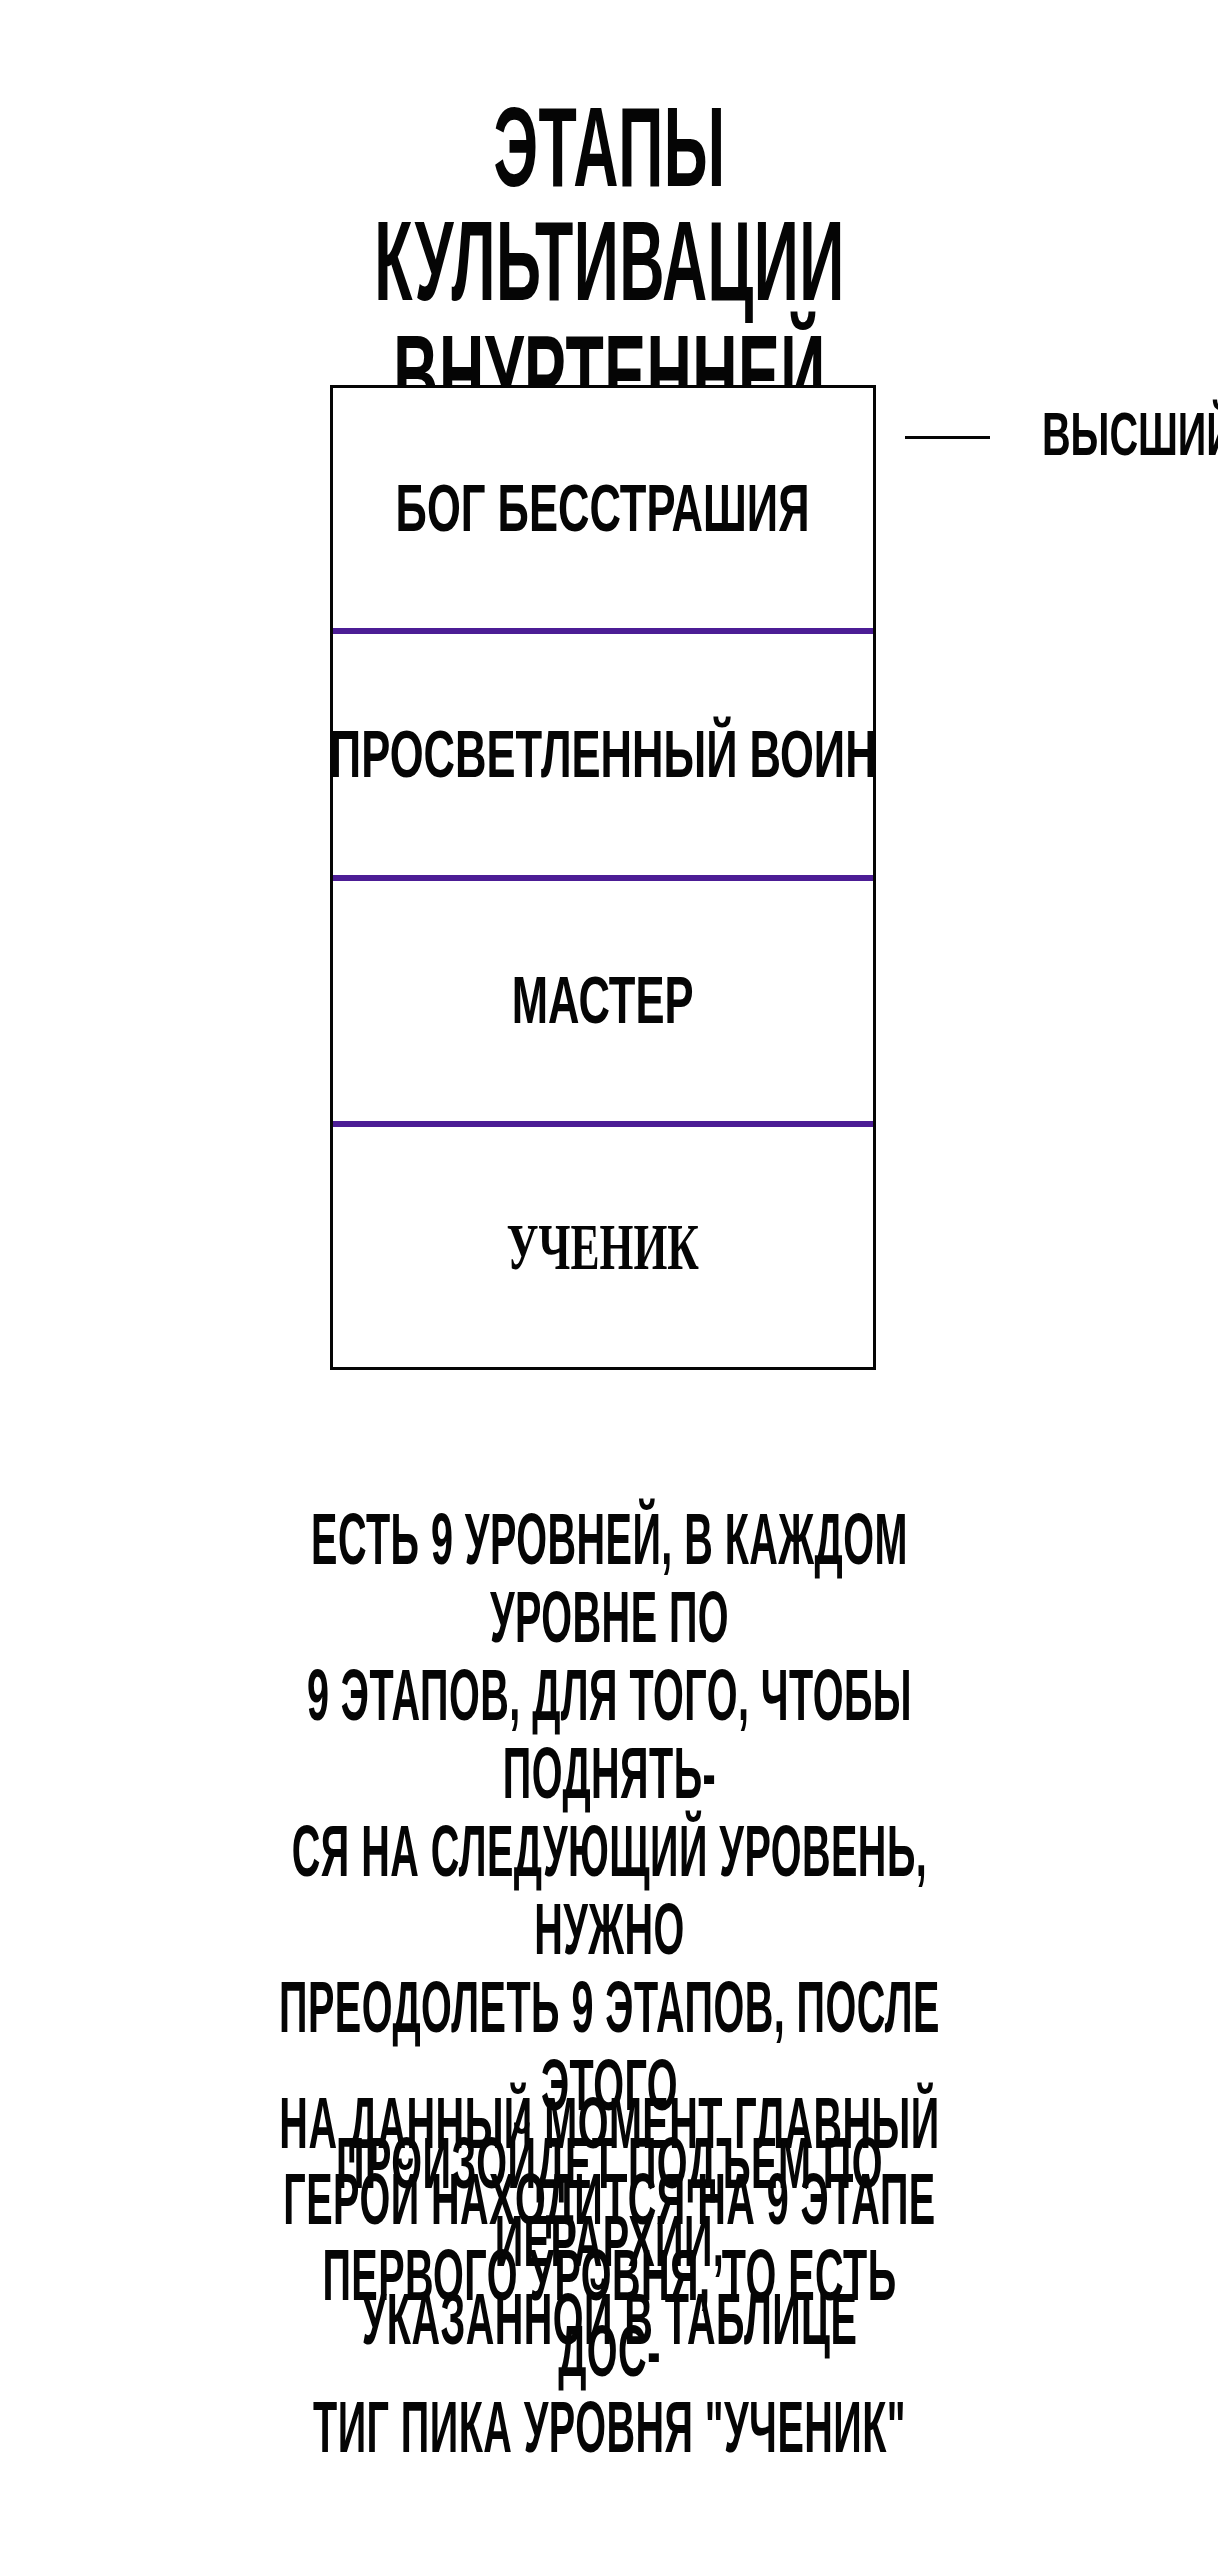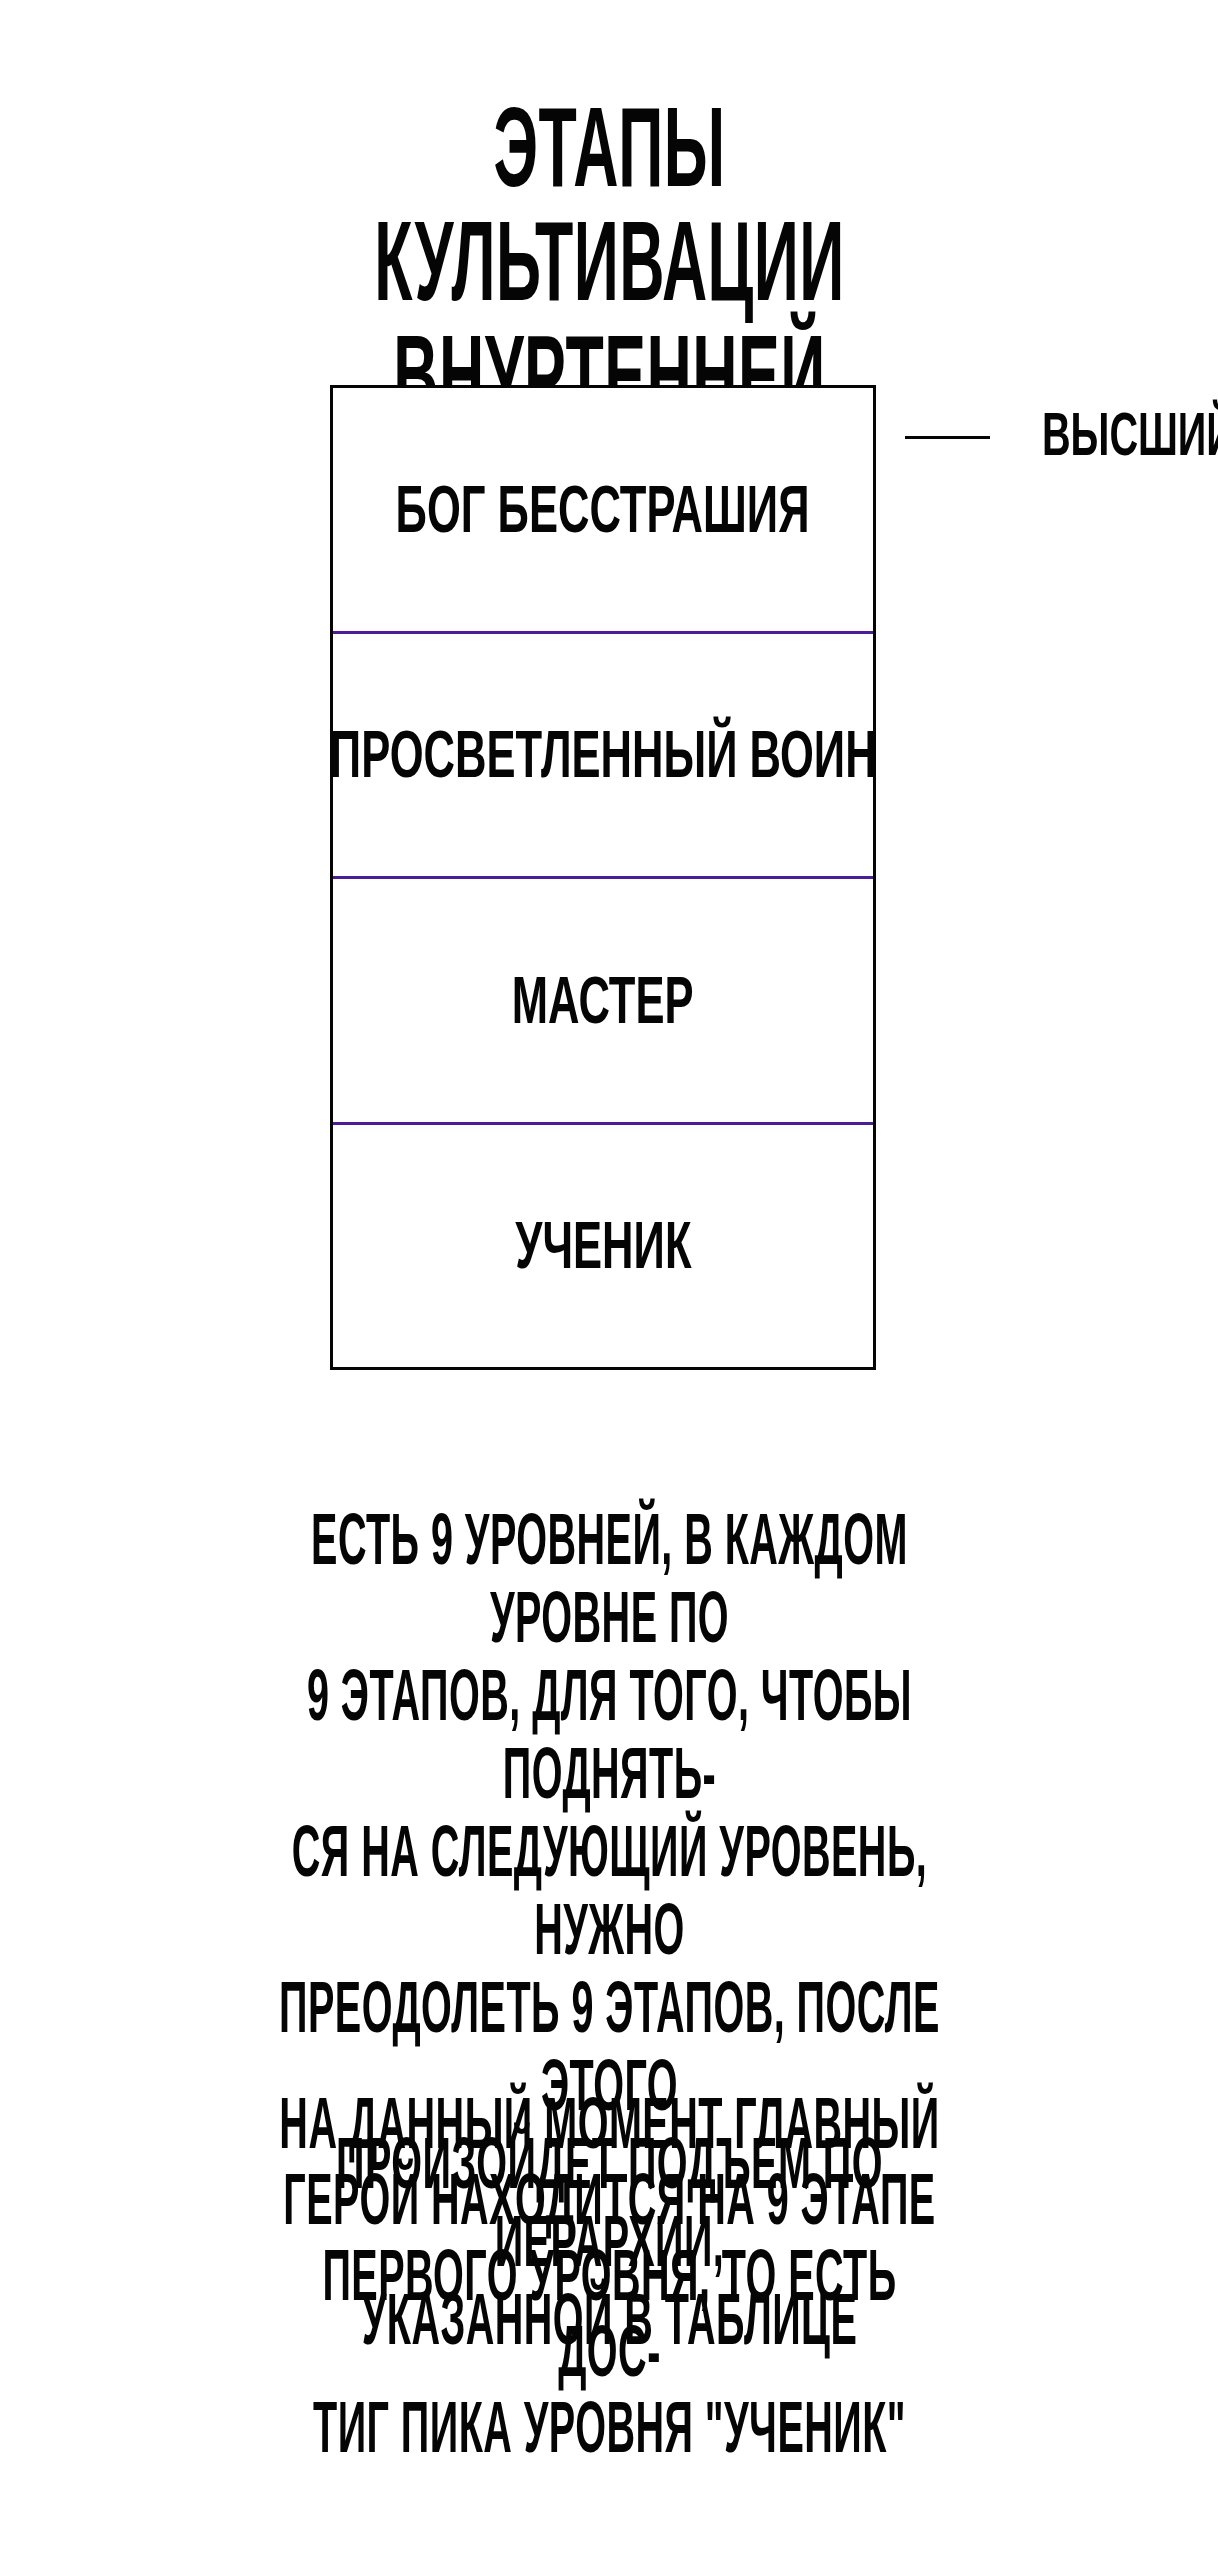--- a/index.html
+++ b/index.html
@@ -46,25 +46,26 @@
     border: 3px solid #050505;
     display: flex;
     flex-direction: column;
     background: #ffffff;
   }
   .hier-row {
     flex: 1;
     display: flex;
     align-items: center;
     justify-content: center;
-    border-bottom: 3px solid #4c1d95;
+    border-bottom: 6px solid #4c1d95;
     overflow: visible;
   }
   .hier-row:last-child {
     border-bottom: none;
+    font-family: Liberation Serif, serif;
   }
   .hier-row .squeeze {
     font-size: 66px;
     line-height: 69px;
   }
   .callout-line {
     position: absolute;
     left: 905px;
     top: 436px;
     width: 85px;

